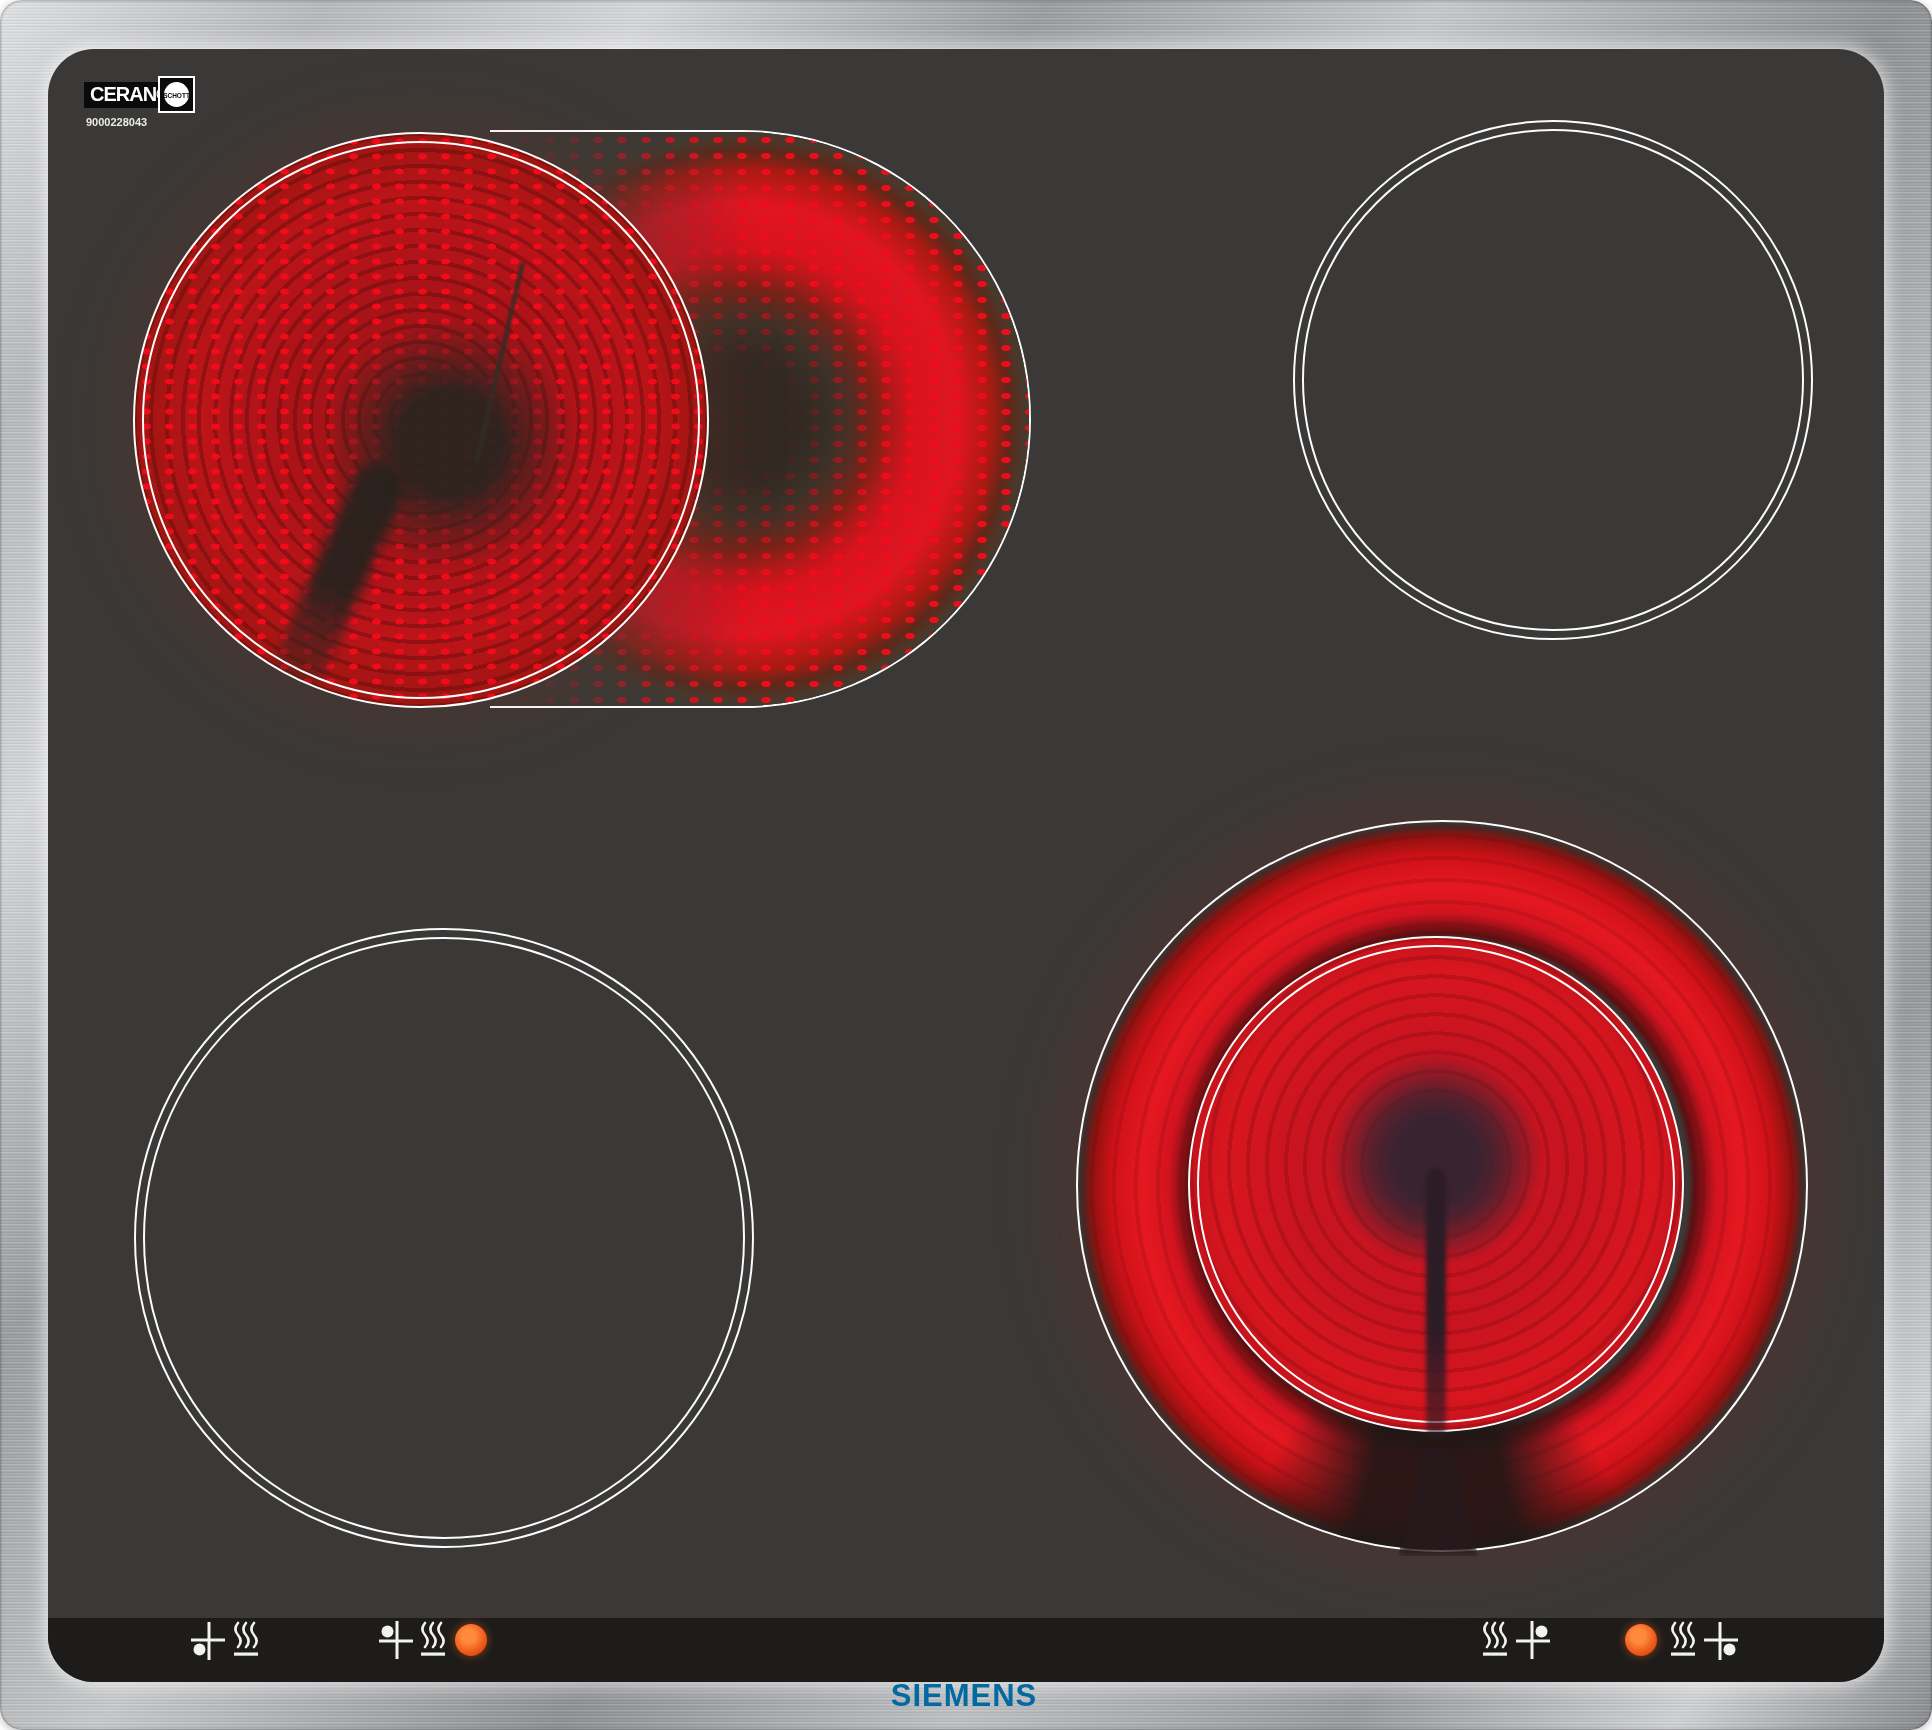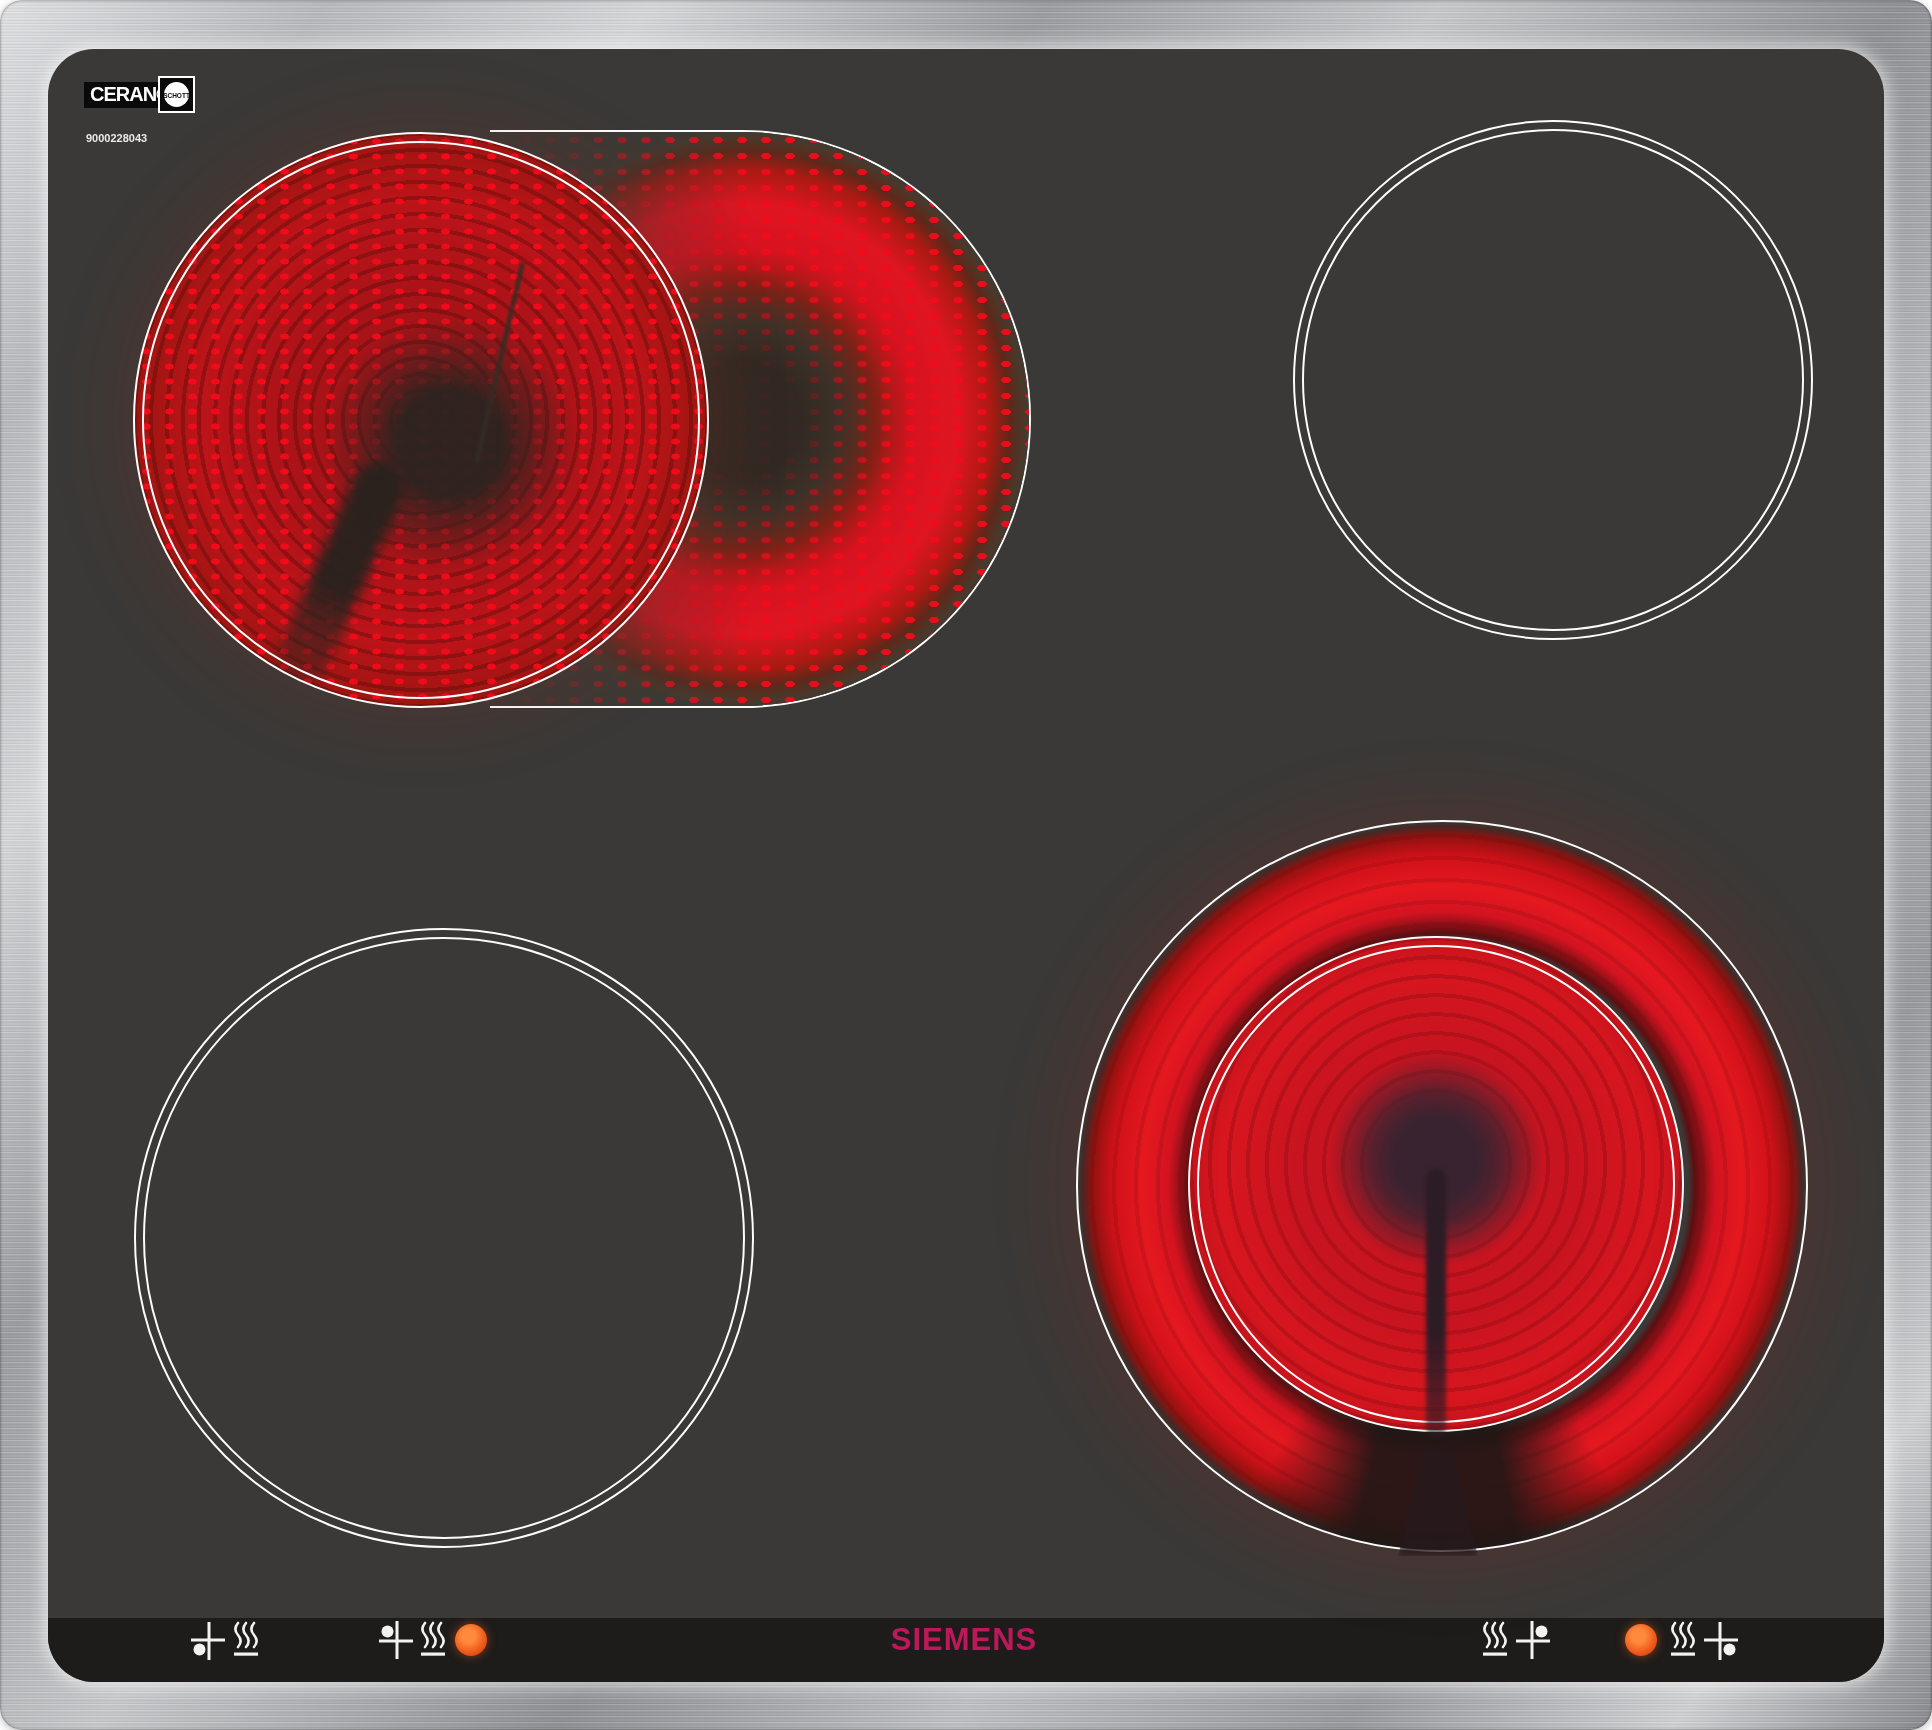--- a/index.html
+++ b/index.html
@@ -137,25 +137,25 @@
   #schott-box .disc{
     position:absolute;left:4px;top:4px;width:25px;height:25px;border-radius:50%;
     background:#ffffff;
   }
   #schott-box .schott-label{
     position:absolute;left:0;top:14px;width:33px;text-align:center;
     font-size:6.5px;font-weight:bold;color:#0a0a0a;letter-spacing:0;
   }
   #serial{
     position:absolute;left:86px;top:116px;
-    color:#e9e9e7;font-size:11px;font-weight:bold;letter-spacing:0;margin-top:16px;
+    color:#e9e9e7;font-size:11px;font-weight:bold;letter-spacing:0;
   }
   #siemens-logo{
-    position:absolute;left:814px;top:1622px;width:300px;
-    text-align:center;color:#be185d;
+    position:absolute;left:814px;top:1678px;width:300px;
+    text-align:center;color:#0369a1;
     font-size:31px;font-weight:bold;letter-spacing:1px;
   }
 
   
   .icon{position:absolute;}
   .power-dot{
     position:absolute;width:32px;height:32px;border-radius:50%;
     background:radial-gradient(circle at 42% 38%, #ff8a3c 0 25%, #ee5a1b 60%, #c03c10 95%);
     box-shadow:0 0 10px rgba(240,90,30,0.55);
   }

